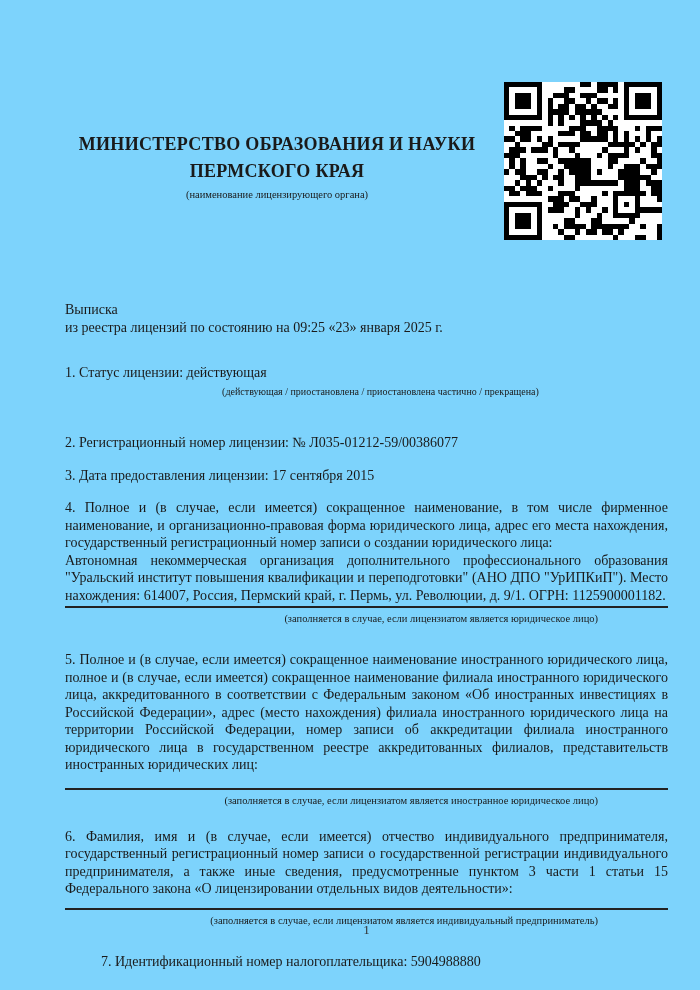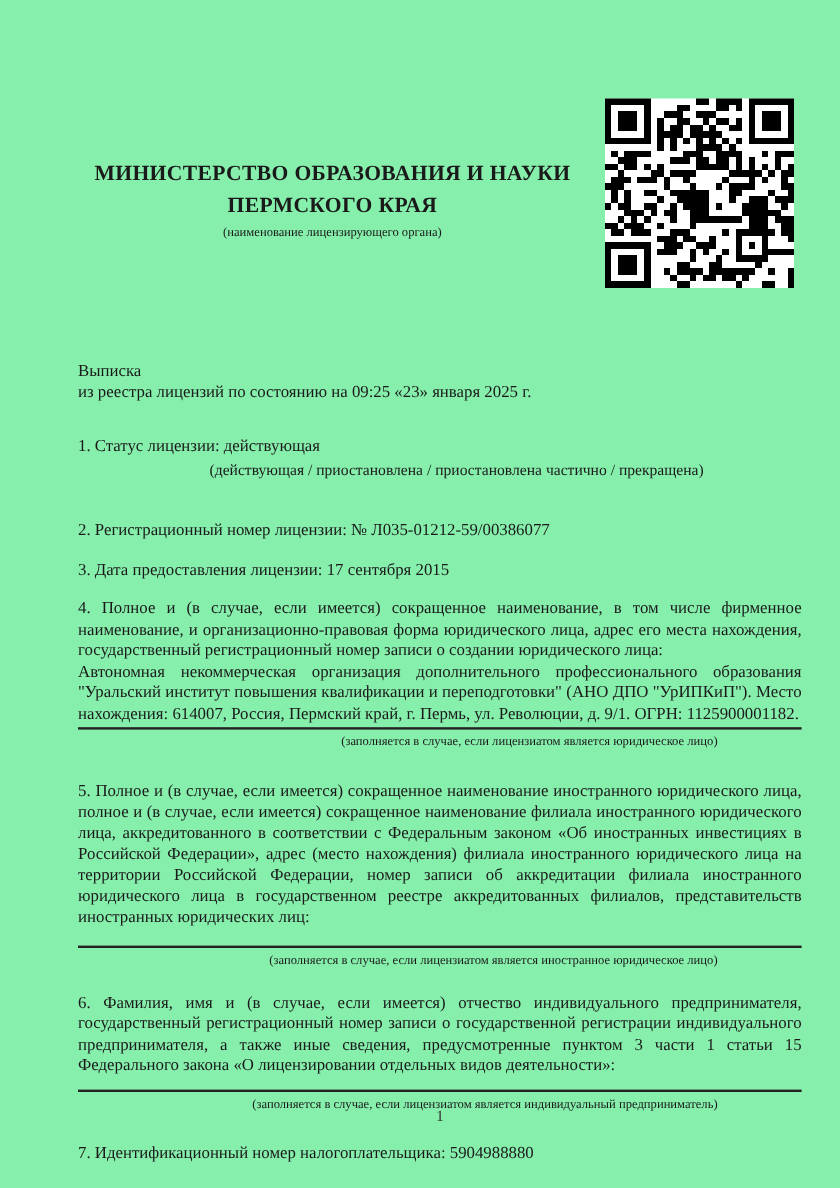--- a/index.html
+++ b/index.html
@@ -1,20 +1,20 @@
 <!DOCTYPE html>
 <html lang="ru"><head>
 <meta charset="utf-8">
 <style>
   html,body{margin:0;padding:0;background:#888;}
   .page{
     position:relative;
     width:700px;height:990px;
     margin:0 auto;
-    background:#86efac;
+    background:#7dd3fc;
     font-family:"Liberation Serif","DejaVu Serif",serif;
     color:#1a1a1a;
     overflow:hidden;
   }
   
   .header-block{
     position:absolute;left:65px;top:131px;width:424px;
     text-align:center;
   }
   .org-name{font-size:18px;font-weight:bold;line-height:27px;letter-spacing:.3px;}
@@ -24,34 +24,34 @@
   .doc-title{
     position:absolute;left:65px;top:301px;width:603px;
     text-align:left;font-size:14px;line-height:17.5px;
   }
   
   .items{position:absolute;left:65px;top:364px;width:603px;font-size:14px;}
   .items p{margin:0;}
   .line{line-height:17px;}
   .para{line-height:17.5px;text-align:justify;}
   .inline-caption{
-    font-size:13px;line-height:13px;text-align:center;
+    font-size:10px;line-height:13px;text-align:center;
     padding-left:28px;margin-top:4px;
   }
   .rule{height:0;border:none;border-top:2px solid #222;margin:2px 0 0 0;}
   .rule-caption{
     font-size:10.5px;line-height:13px;text-align:right;
     padding-right:70px;margin-top:4px;
   }
   .item-2{margin-top:36px;}
   .item-3{margin-top:16px;}
   .item-4{margin-top:15px;}
   .item-5{margin-top:26px;}
   .item-6{margin-top:21px;}
-  .item-7{margin-top:26px;}
+  .item-7{margin-top:26px;margin-left:36px;}
   .blank-5{height:12px;}
   .blank-6{height:8px;}
   .page-number{
     position:absolute;left:65px;top:922px;width:603px;
     text-align:center;font-size:13px;color:#333;
   }
 </style>
 </head>
 <body>
 

